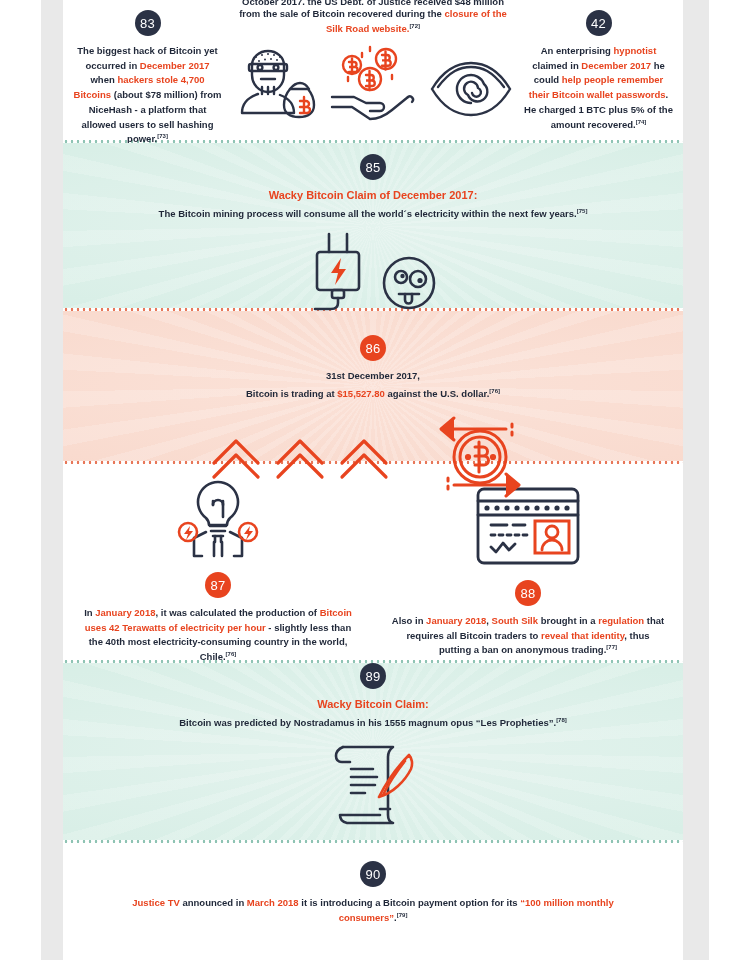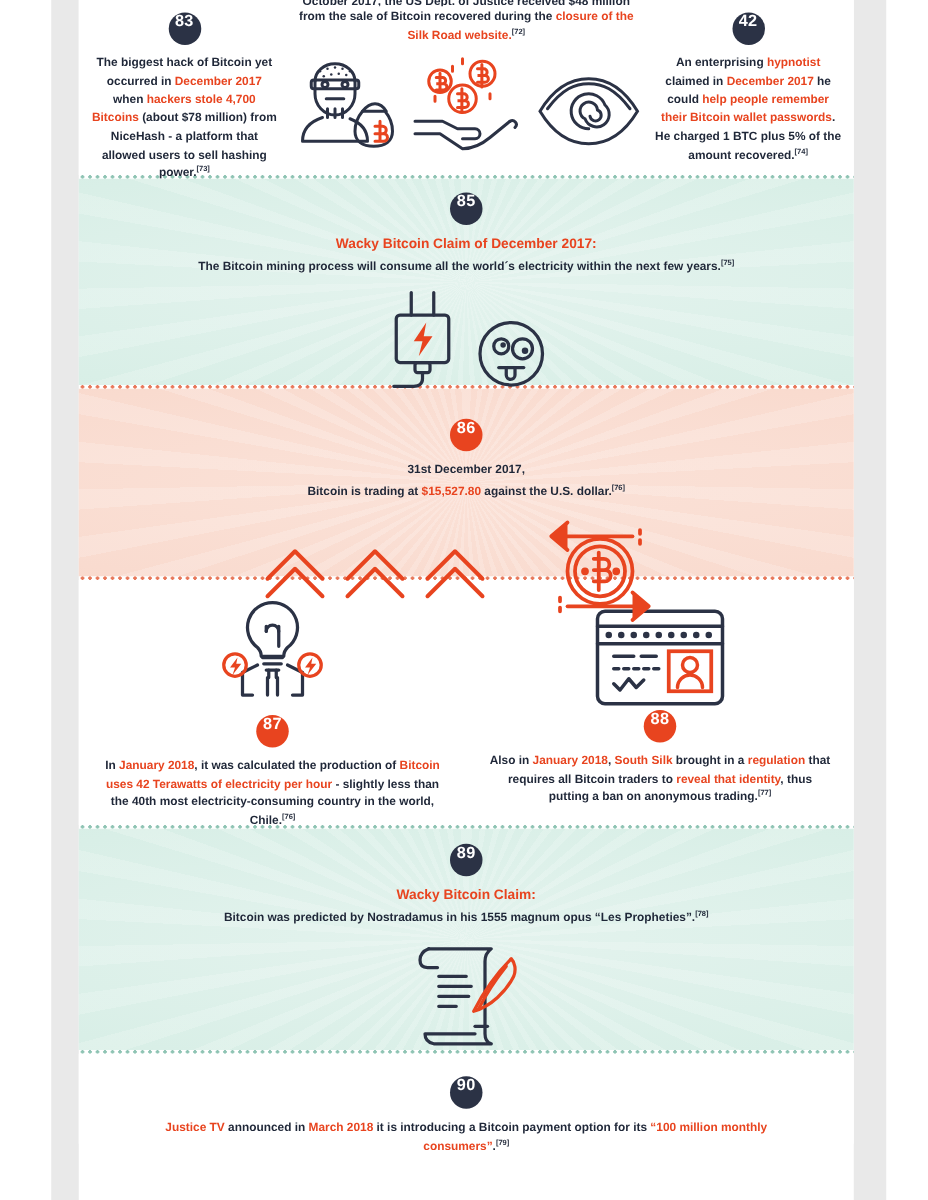--- a/index.html
+++ b/index.html
@@ -57,23 +57,23 @@
     background-image: radial-gradient(circle, currentColor 42%, rgba(0,0,0,0) 45%);
     background-size: 6px 3px;
     background-repeat: repeat-x;
   }
   .divider.mint  { color: #8fc4b4; }
   .divider.peach { color: #e8785a; }
 
   
   .badge {
     width: 26px; height: 26px; border-radius: 50%;
-    display: flex; align-items: flex-start; justify-content: center;
+    display: flex; align-items: center; justify-content: center;
     color: #ffffff;
-    font-size: 13px; font-weight: bold;
+    font-size: 13px; font-weight: normal;
     letter-spacing: .3px;
     margin: 0 auto;
     line-height: 1;
   }
   .badge.navy   { background: #2b3245; }
   .badge.orange { background: #e8441f; }
 
   
   .txt {
     font-size: 9.5px;
@@ -332,32 +332,32 @@
                 <circle cx="34" cy="24" r="2.6"></circle>
                   <circle cx="44" cy="24" r="2.6"></circle>
                 <circle cx="54" cy="24" r="2.6"></circle>
                   <circle cx="64" cy="24" r="2.6"></circle>
                 <circle cx="74" cy="24" r="2.6"></circle>
                   <circle cx="84" cy="24" r="2.6"></circle>
                 <circle cx="94" cy="24" r="2.6"></circle>
               </g>
             </svg>
           </div>
-          <div class="badge orange" style="margin-top:0">
+          <div class="badge orange" style="margin-top:12px">
             <span>88</span>
           </div>
           <div class="txt" style="margin-top:8px">
             <span>Also in </span><span class="hl">January 2018</span><span>, </span><span class="hl">South Silk</span><span> brought in a </span><span class="hl">regulation</span><span> that requires all Bitcoin traders to </span><span class="hl">reveal that identity</span><span>, thus putting a ban on anonymous trading.</span><span class="sup">[77]</span>
           </div>
         </div>
       </div>
     </div>
 
     <div class="divider mint"></div>
-    <div class="section sec-mint" style="height:177px;padding-top:12px">
+    <div class="section sec-mint" style="height:177px;">
       <div class="rays"></div>
       <div style="position:relative;z-index:1">
         <div class="badge navy">
           <span>89</span>
         </div>
         <div class="claim-head" style="margin-top:9px">Wacky Bitcoin Claim:</div>
         <div class="txt" style="margin-top:6px">
           <span>Bitcoin was predicted by Nostradamus in his 1555 magnum opus “Les Propheties”.</span><span class="sup">[78]</span>
         </div>
         <div class="icon-wrap" style="margin-top:8px">

